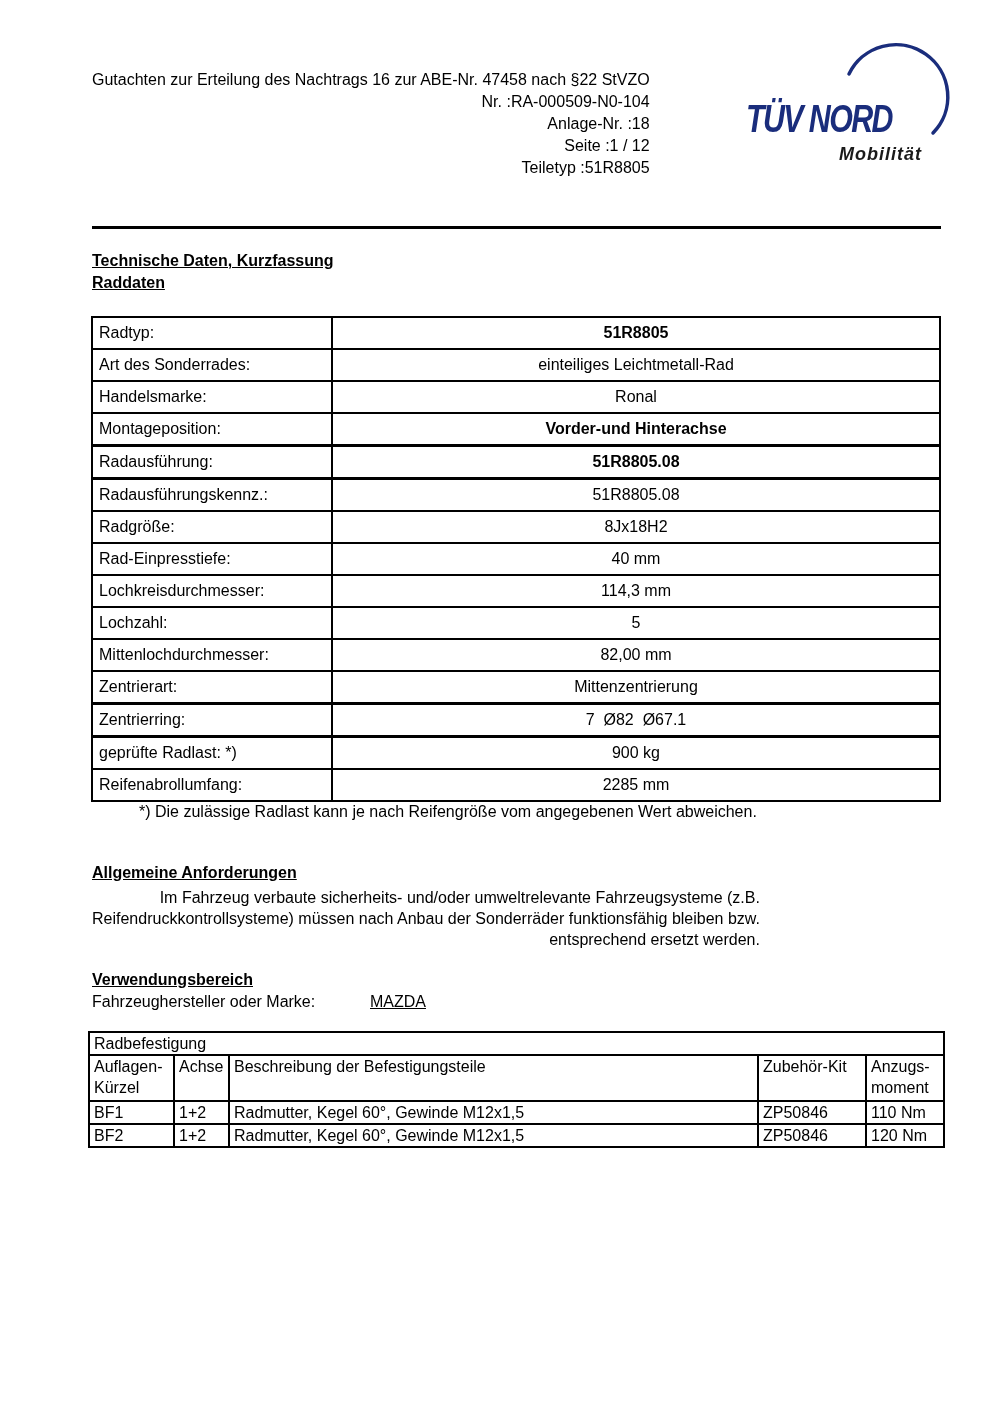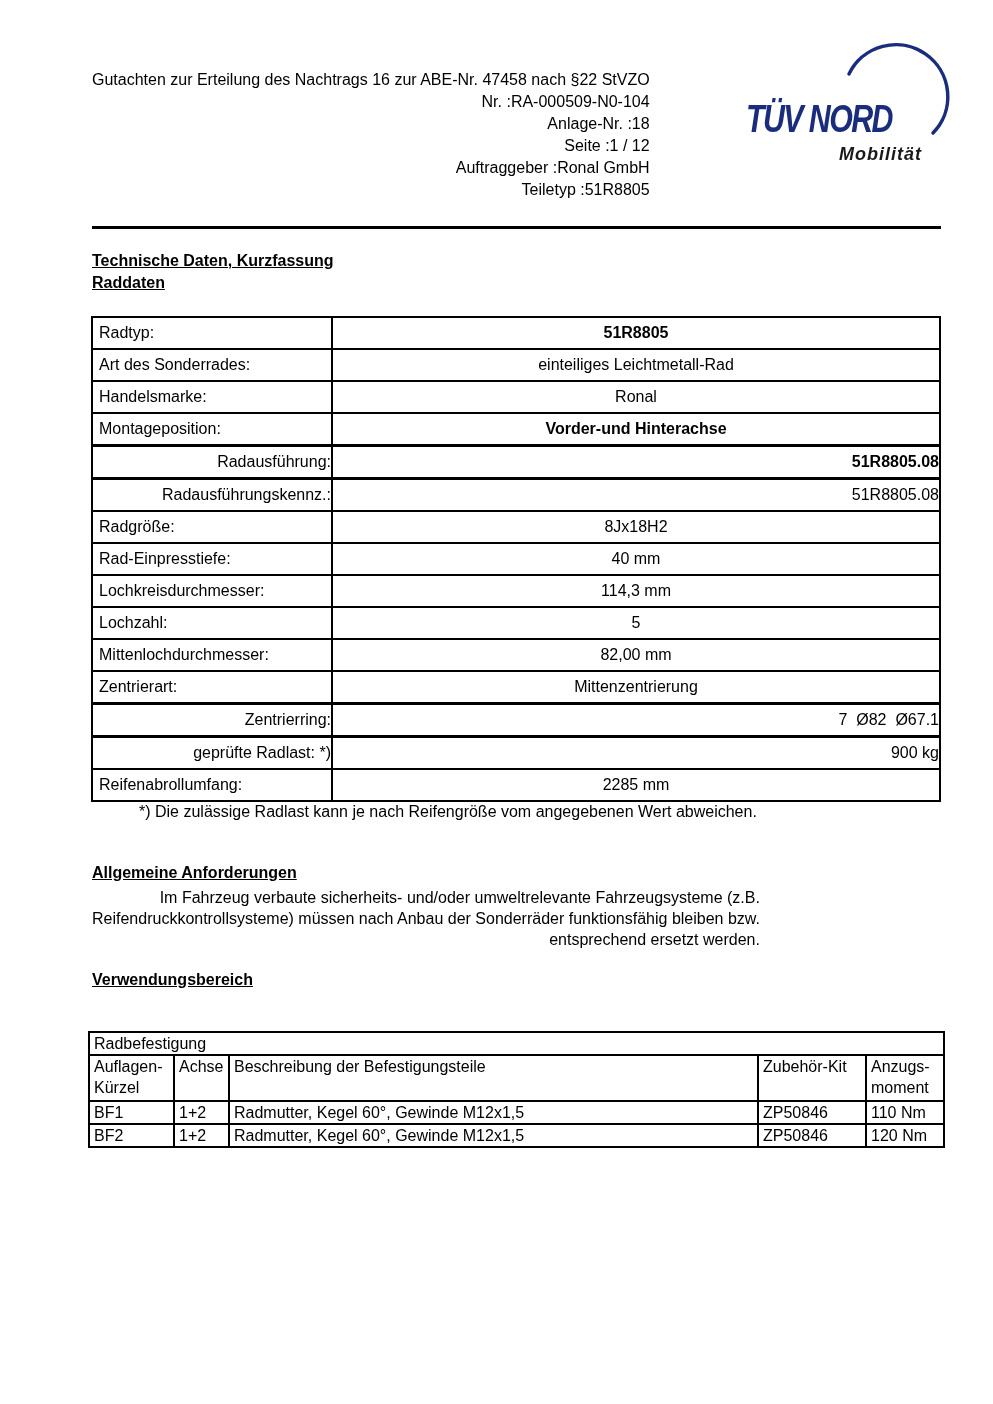--- a/index.html
+++ b/index.html
@@ -36,21 +36,21 @@
   #tech-headings { position:absolute; left:92px; top:250px; }
 
   
   #raddaten {
     position:absolute; left:91px; top:316px; width:850px;
     border-collapse:collapse; table-layout:fixed;
   }
   #raddaten td { border:2px solid #000; height:30px; padding:0; font-size:16px; }
   #raddaten td.lab { width:232px; padding-left:6px;margin-top:24px; }
   #raddaten td.val { text-align:center; white-space:pre; }
-  #raddaten tr.thick td { border-top-width:3px;text-align:right; }
+  #raddaten tr.thick td { border-top-width:3px; }
   .bold { font-weight:bold; }
 
   #footnote { position:absolute; left:92px; top:801px; line-height:22px;margin-left:47px; }
 
   #allg { position:absolute; left:92px; top:862px; }
   #allg .para { margin-top:3px; line-height:21px; }
   #allg .para div { white-space:nowrap;text-align:right; }
 
   #verw { position:absolute; left:92px; top:969px; line-height:22px;text-decoration:underline; }
   .vlabel { display:inline-block; width:278px; }
@@ -78,23 +78,20 @@
     <div class="hline">
       <span class="hlabel">Nr. :</span><span>RA-000509-N0-104</span>
     </div>
     <div class="hline">
       <span class="hlabel">Anlage-Nr. :</span><span>18</span>
     </div>
     <div class="hline">
       <span class="hlabel">Seite :</span><span>1 / 12</span>
     </div>
     <div class="hline">
-      <span class="hlabel">Auftraggeber :</span><span>Ronal GmbH</span>
-    </div>
-    <div class="hline">
       <span class="hlabel">Teiletyp :</span><span>51R8805</span>
     </div>
   </div>
 
   <div id="logo">
     <svg width="228" height="140" viewBox="0 0 228 140">
       <path d="M 114 40 A 52 52 0 1 1 198 99" fill="none" stroke="#1a2d7c" stroke-width="3.5" stroke-linecap="round"></path>
     </svg>
     <div class="brand">TÜV NORD</div>
     <div class="division">Mobilität</div>
@@ -178,20 +175,23 @@
     <div class="sec-heading">Allgemeine Anforderungen</div>
     <div class="para">
       <div>Im Fahrzeug verbaute sicherheits- und/oder umweltrelevante Fahrzeugsysteme (z.B.</div>
       <div>Reifendruckkontrollsysteme) müssen nach Anbau der Sonderräder funktionsfähig bleiben bzw.</div>
       <div>entsprechend ersetzt werden.</div>
     </div>
   </div>
 
   <div id="verw">
     <div class="sec-heading">Verwendungsbereich</div>
+    <div>
+      <span class="vlabel">Fahrzeughersteller oder Marke:</span><span>MAZDA</span>
+    </div>
   </div>
 
   <table id="radbef">
     <colgroup>
       <col style="width:85px">
         <col style="width:55px">
         <col style="width:529px">
         <col style="width:108px">
         <col style="width:78px">
     </colgroup>

